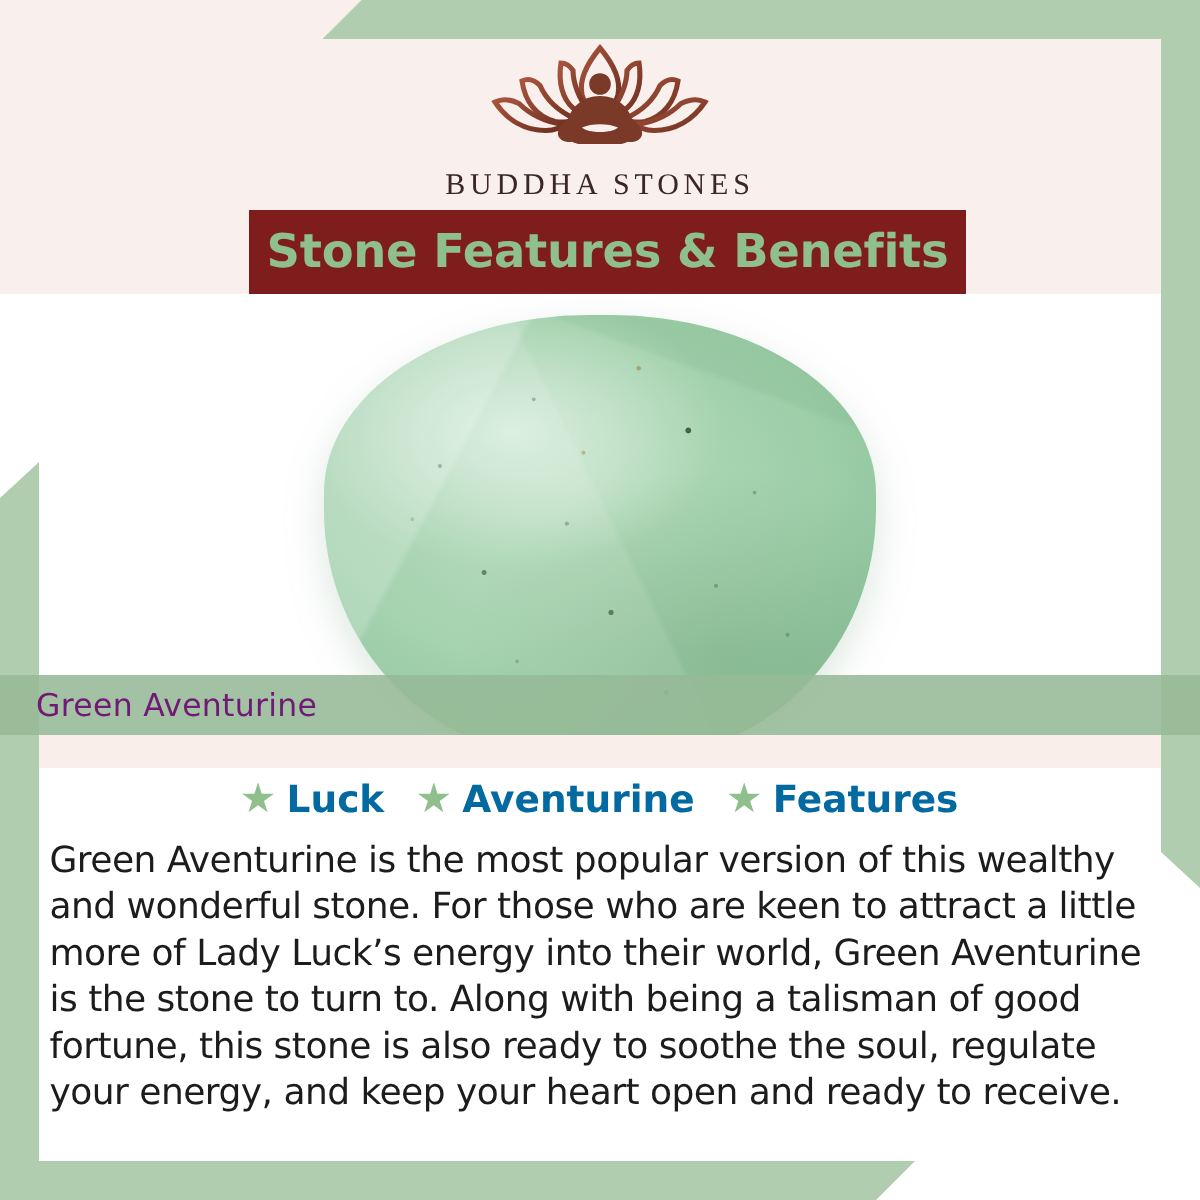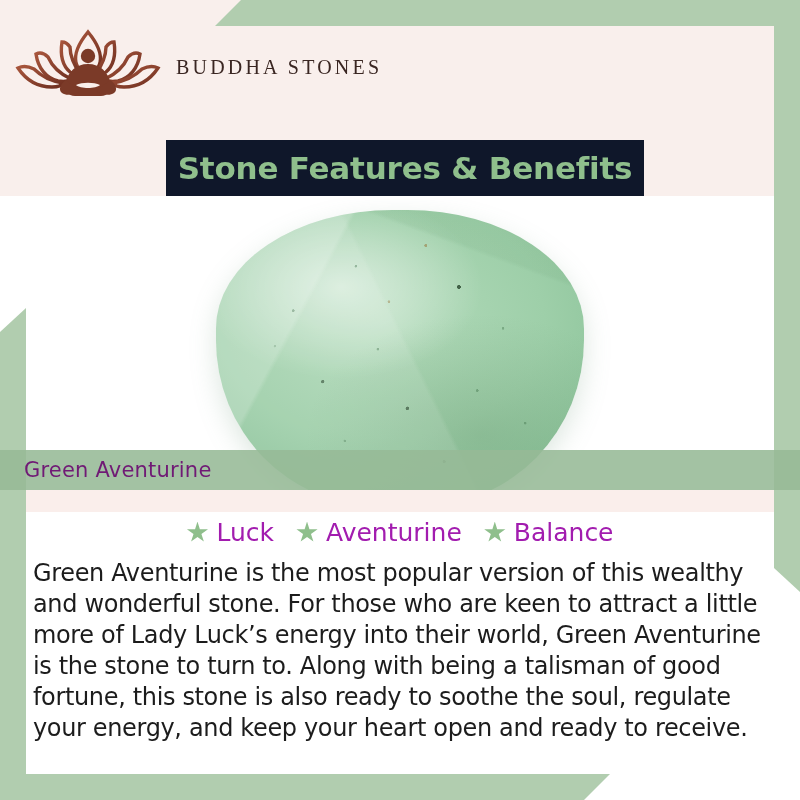--- a/index.html
+++ b/index.html
@@ -36,33 +36,33 @@
     z-index:4;
   }
 
   
   .header{
     position:absolute;top:0;left:0;width:800px;height:196px;
     background:#f9efec;z-index:2;
   }
   .logo-wrap{
     position:absolute;top:22px;left:0;width:800px;
-    display:flex;align-items:center;
+    display:flex;flex-direction:column;align-items:center;
   }
   .logo-mark{width:176px;height:86px;display:block;}
   .logo-word{
     margin-top:4px;
     font-family:"Liberation Serif", serif;
     font-size:20px;letter-spacing:3.2px;color:#3a2622;font-weight:400;
   }
 
   
   .title-banner{
     position:absolute;top:140px;left:166px;width:478px;height:56px;
-    background:#0f172a;
+    background:#7f1d1d;
     display:flex;align-items:center;justify-content:center;
     z-index:5;
   }
   .title-text{
     font-family:"DejaVu Sans", sans-serif;
     font-weight:bold;font-size:31px;color:#8fbf8c;letter-spacing:-0.2px;
     white-space:nowrap;
   }
 
   
@@ -131,21 +131,21 @@
     position:absolute;top:28px;left:0;width:800px;
     display:flex;align-items:center;justify-content:center;gap:22px;
   }
   .benefit{display:flex;align-items:center;gap:8px;}
   .benefit .star{
     display:inline-block;width:22px;height:22px;background:#8fbf8c;
     clip-path:polygon(50% 0%,61% 35%,98% 35%,68% 57%,79% 91%,50% 70%,21% 91%,32% 57%,2% 35%,39% 35%);
   }
   .benefit .btxt{
     font-family:"DejaVu Sans", sans-serif;
-    font-weight:normal;font-size:25px;color:#a21caf;
+    font-weight:bold;font-size:25px;color:#0369a1;
   }
   .paragraph{
     position:absolute;top:68px;left:33px;width:737px;
     font-family:"DejaVu Sans", sans-serif;
     font-size:24px;line-height:31px;color:#1c1c1c;
     letter-spacing:-0.35px;text-align:left;
   }
 </style>
 </head>
 <body>
@@ -208,20 +208,20 @@
       <div class="benefit">
         <span class="star"></span>
         <span class="btxt">Luck</span>
       </div>
       <div class="benefit">
         <span class="star"></span>
         <span class="btxt">Aventurine</span>
       </div>
       <div class="benefit">
         <span class="star"></span>
-        <span class="btxt">Balance</span>
+        <span class="btxt">Features</span>
       </div>
     </div>
 
     <div class="paragraph">Green Aventurine is the most popular version of this wealthy and wonderful stone. For those who are keen to attract a little more of Lady Luck’s energy into their world, Green Aventurine is the stone to turn to. Along with being a talisman of good fortune, this stone is also ready to soothe the soul, regulate your energy, and keep your heart open and ready to receive.</div>
   </div>
 
 </div>
 
 </body></html>

